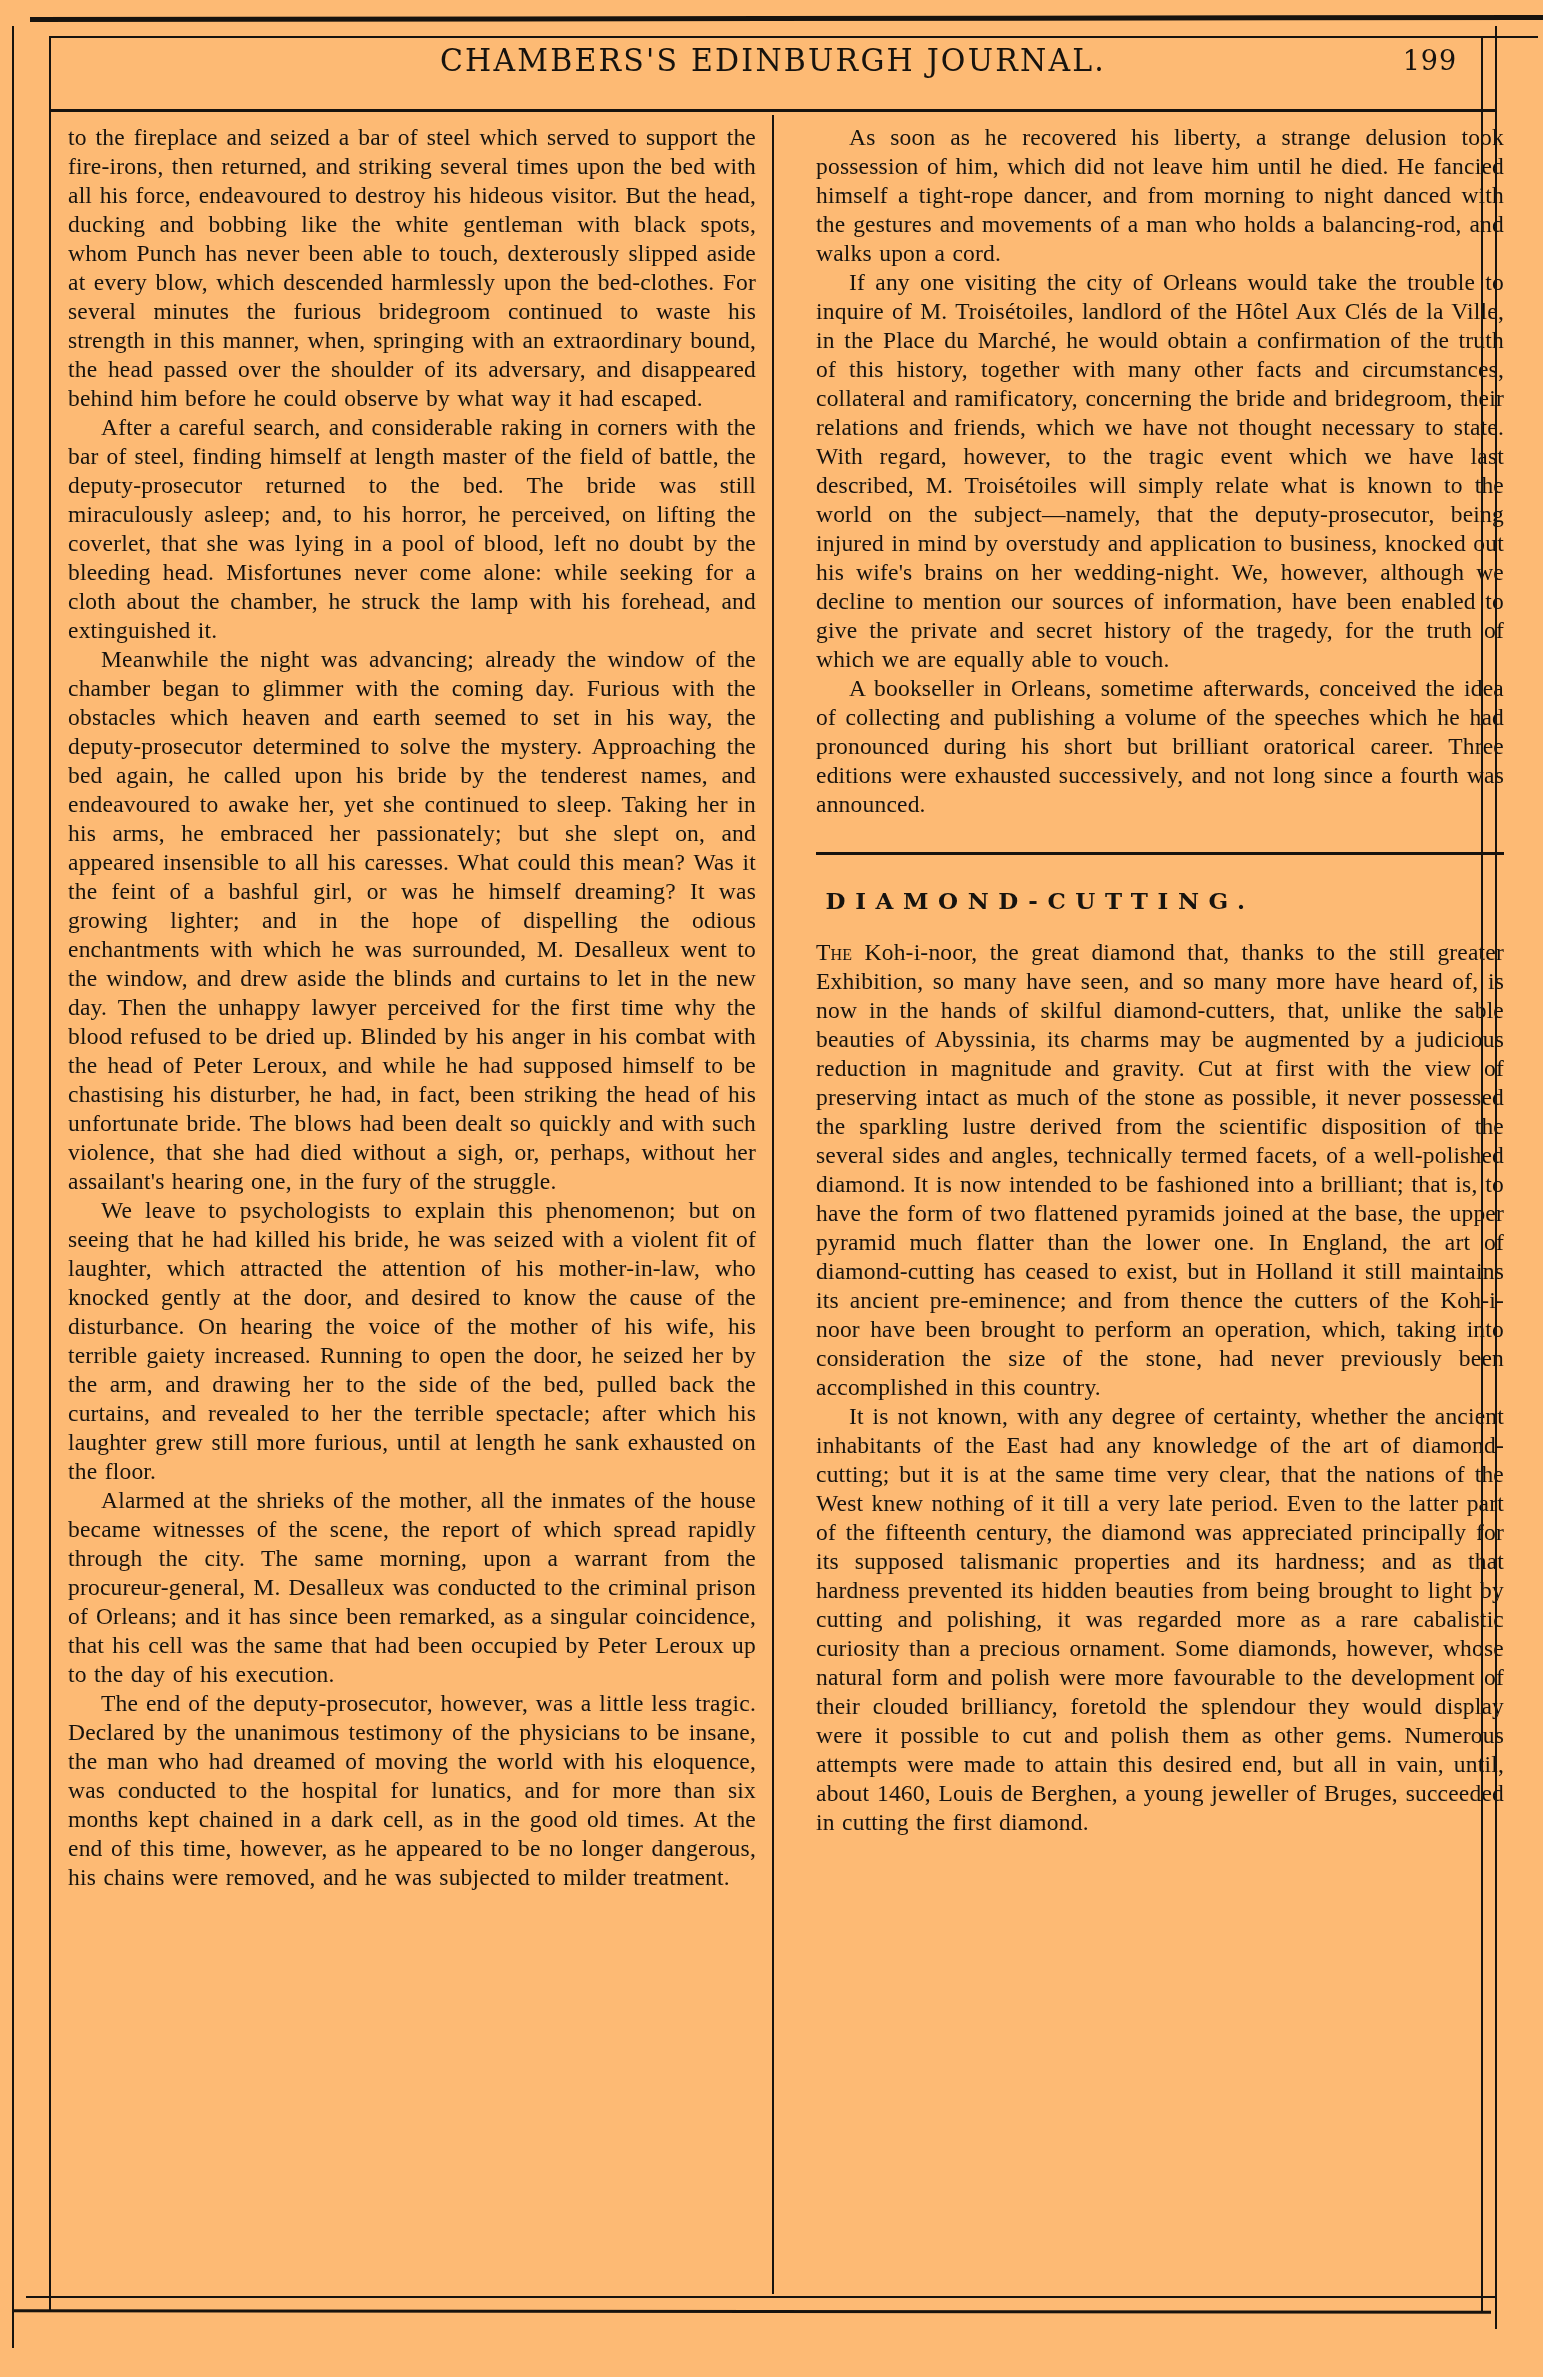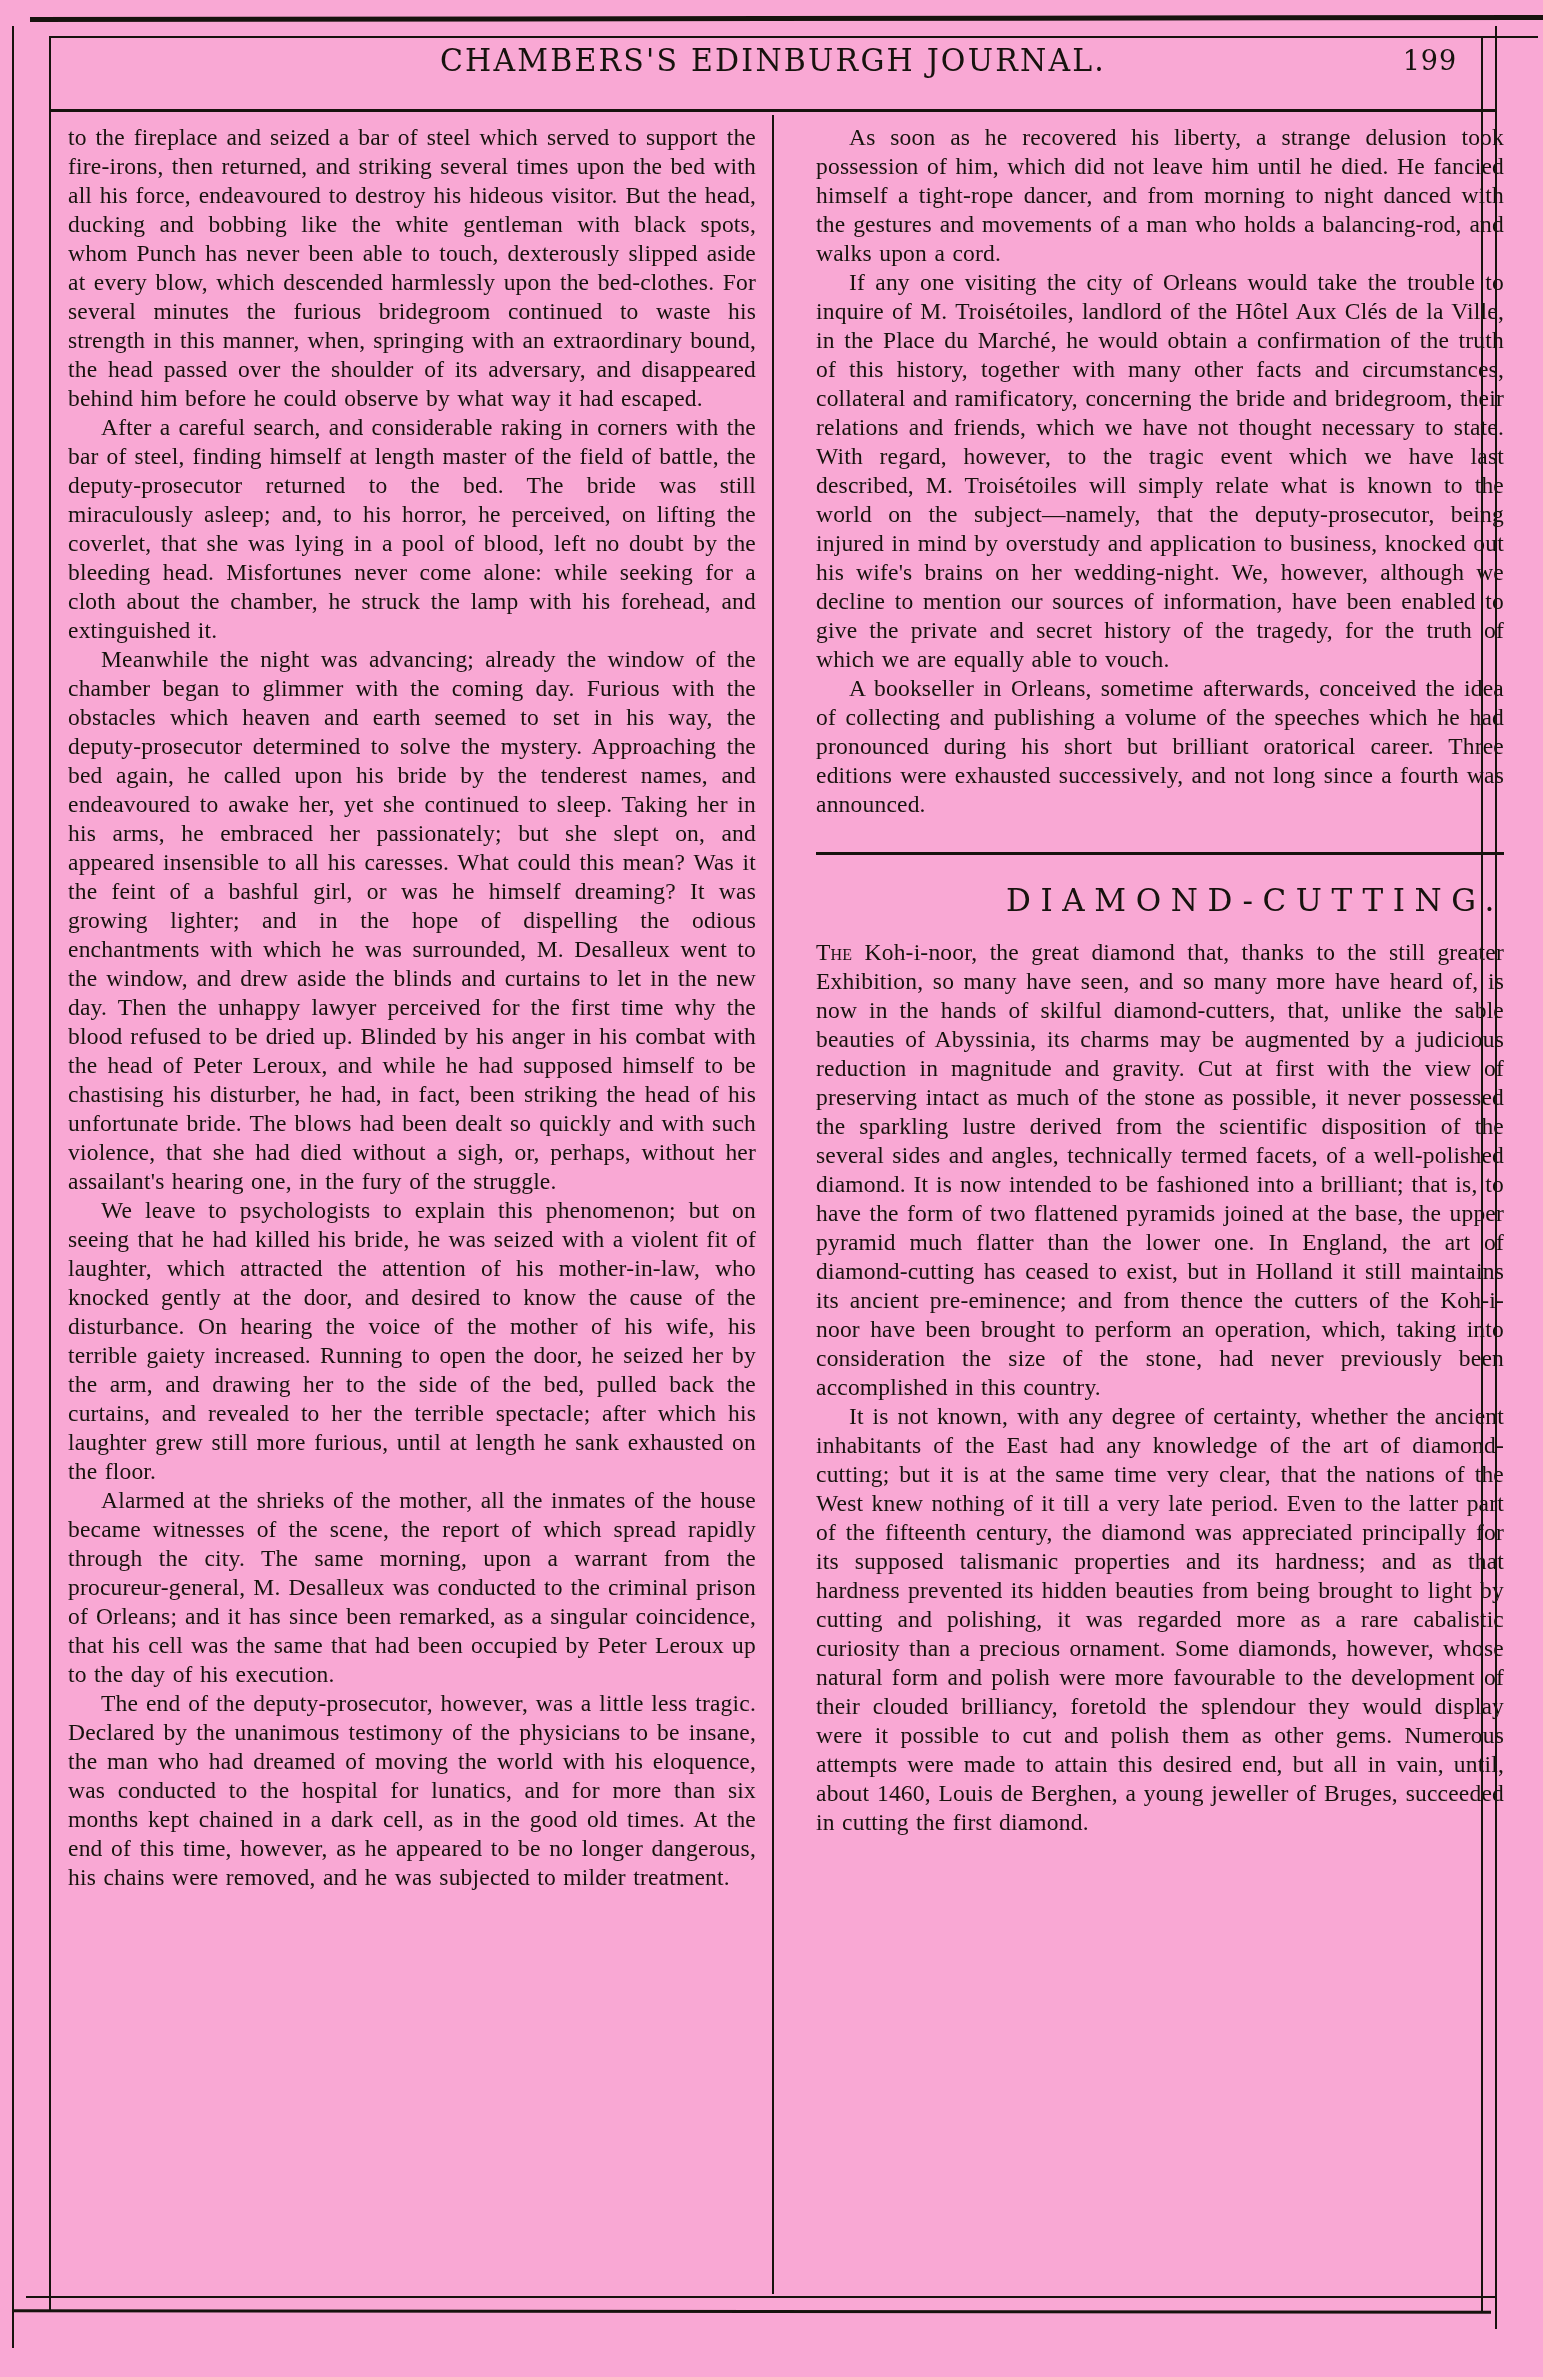--- a/index.html
+++ b/index.html
@@ -4,21 +4,21 @@
 <style>
   html, body {
     margin: 0;
     padding: 0;
     background: #fcfbf7;
   }
   .page {
     position: relative;
     width: 1543px;
     height: 2377px;
-    background: #f9a8d4;
+    background: #fdba74;
     color: #17130e;
     font-family: "DejaVu Serif", "Liberation Serif", serif;
     overflow: hidden;
   }
   .rule {
     position: absolute;
     background: #17130e;
   }
   .rule-top-thick   { top: 15.6px;  left: 29.5px;  width: 1514px; height: 5.2px; transform: rotate(-0.08deg); }
   .rule-top-thin    { top: 36px;  left: 49px;  width: 1489px; height: 1.7px; }
@@ -73,23 +73,23 @@
   .col p { margin: 0; text-indent: 33px; font-family: Liberation Serif, serif; }
   .col p.cont { text-indent: 0; }
 
   .section-rule {
     height: 2.6px;
     background: #17130e;
     margin: 33px 0 0 0;
   }
   .section-heading {
     margin: 31px 0 23.5px 0;
-    text-align: right;
-    font-size: 31px;
-    font-weight: 400;
+    text-align: left;
+    font-size: 23px;
+    font-weight: 700;
     letter-spacing: 9.6px;
     text-indent: 9.6px;
   }
   .smallcaps { font-variant: small-caps; }
 </style>
 </head>
 <body>
 
 <div class="page">
 

